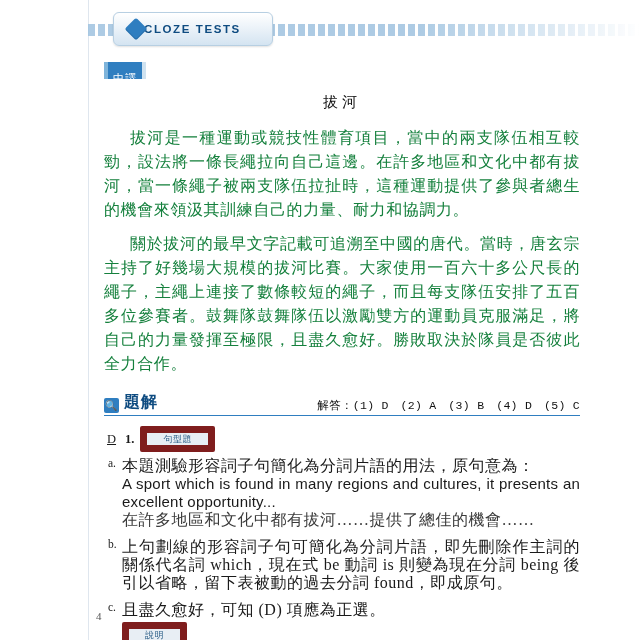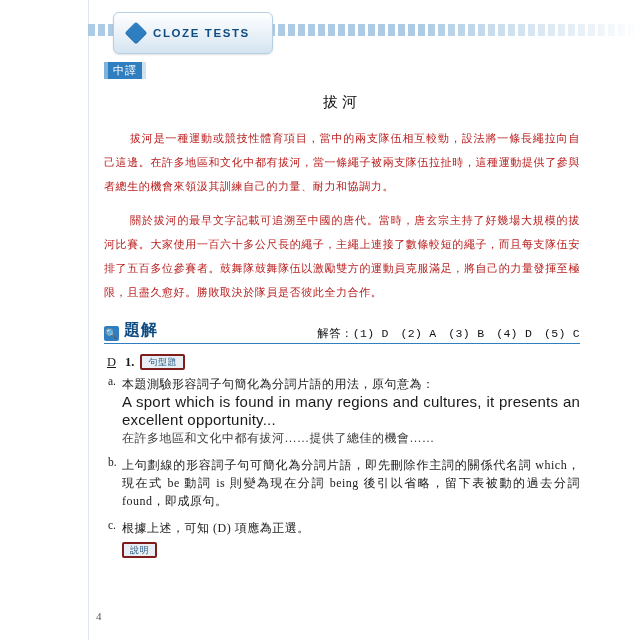--- a/index.html
+++ b/index.html
@@ -46,30 +46,29 @@
   }
   .band-stripes::after{
     content:"";
     position:absolute; left:0; top:0; right:0; bottom:0;
     background: linear-gradient(90deg, rgba(255,255,255,0) 60%, #ffffff 100%);
   }
   .cloze-pill {
     position: absolute;
     left: 25px;
     top: 0;
-    height: 42px;
+    height: 34px;
     min-width: 160px;
     padding: 0 18px 0 14px;
     background: linear-gradient(#ffffff, #e6eff7 60%, #d4e4f1);
     border: 1px solid #b7cfe2;
     border-radius: 6px;
     box-shadow: 0 1px 2px rgba(0,0,0,.12);
     display: flex;
     align-items: center;
-    gap: 9px;
     text-align: center;
   }
   .pill-diamond {
     width: 16px; height: 16px;
     background: #2f7ec0;
     transform: rotate(45deg);
     border-radius: 2px;
     box-shadow: inset -1px -1px 0 rgba(0,0,0,.12);
     flex: none;
   }
@@ -99,44 +98,44 @@
   .sec-tag .bar-l, .sec-tag .bar-r {
     width: 4px;
     background: #7fb4da;
   }
   .sec-tag .bar-r { background: #cfe2f0; }
   .sec-tag .txt {
     background: #2f7ec0;
     color: #fff;
     font-size: 11px;
     line-height: 17px;
-    padding: 0 5px;
+    padding: 8px 5px;
     letter-spacing: 1px;
   }
 
   .doc-title {
     text-align: center;
     font-size: 15px;
     letter-spacing: 4px;
     margin: 10px 0 14px 0;
     font-weight: normal;
     font-family: "Liberation Serif", serif;
     color: #111;
   }
 
   p.body {
-    font-size: 11px;
+    font-size: 16px;
     line-height: 24px;
     text-align: justify;
     text-align-last: left;
     letter-spacing: .6px;
     margin: 0 0 10px 0;
     text-indent: 26px;
     font-family: "Liberation Serif", serif;
-    color: #b91c1c;
+    color: #15803d;
   }
 
   
   .ans-head {
     display: flex;
     align-items: flex-end;
     margin: 16px 0 2px 0;
     border-bottom: 1.5px solid #2f7ec0;
     padding-bottom: 2px;
   }
@@ -181,25 +180,25 @@
     padding: 0 3px;
   }
   .q-num {
     font-weight: bold;
     font-family: "Liberation Serif", serif;
     font-size: 12.5px;
   }
   .tag-mini {
     display: inline-block;
     background: #e8eef4;
-    border: 2px solid #7f1d1d;
+    border: 7px solid #7f1d1d;
     color: #2a5d86;
     font-size: 9px;
     line-height: 12px;
-    padding: 0 6px;
+    padding: 0 16px;
     border-radius: 2px;
     letter-spacing: .5px;
     vertical-align: 1px;
   }
 
   ol.items {
     list-style: none;
     margin: 0;
     padding: 0 0 0 18px;
   }
@@ -214,21 +213,21 @@
     font-size: 11.5px;
     font-family: "Liberation Serif", serif;
   }
   .ln {
     font-size: 15px;
     line-height: 18px;
     text-align: justify;
     letter-spacing: .2px;
     margin: 0;
   }
-  .ln.cjk { font-family: "Liberation Serif", serif; font-size: 12px; letter-spacing: .5px;}
+  .ln.cjk { font-family: "Liberation Serif", serif; font-size: 16px; letter-spacing: .5px;}
   .ln.en { font-family: "Liberation Sans", sans-serif; }
   .ln.small-gray { color: #3b3b3b; }
   .note-label { margin: 3px 0 1px 0; }
 
   
   .page-num {
     position: absolute;
     left: 96px;
     bottom: 18px;
     font-size: 11px;
@@ -284,21 +283,21 @@
         <p class="ln cjk">本題測驗形容詞子句簡化為分詞片語的用法，原句意為：</p>
         <p class="ln en">A sport which is found in many regions and cultures, it presents an excellent opportunity...</p>
         <p class="ln cjk small-gray">在許多地區和文化中都有拔河……提供了總佳的機會……</p>
       </li>
       <li>
         <span class="marker">b.</span>
         <p class="ln cjk">上句劃線的形容詞子句可簡化為分詞片語，即先刪除作主詞的關係代名詞 which，現在式 be 動詞 is 則變為現在分詞 being 後引以省略，留下表被動的過去分詞 found，即成原句。</p>
       </li>
       <li>
         <span class="marker">c.</span>
-        <p class="ln cjk">根據上述，可知 (D) 項應為正選。</p>
+        <p class="ln cjk">且盡久愈好，可知 (D) 項應為正選。</p>
         <p class="note-label"><span class="tag-mini">說明</span></p>
 
       </li>
     </ol>
   </div>
 
 </div>
 
 <div class="page-num">4</div>
 

